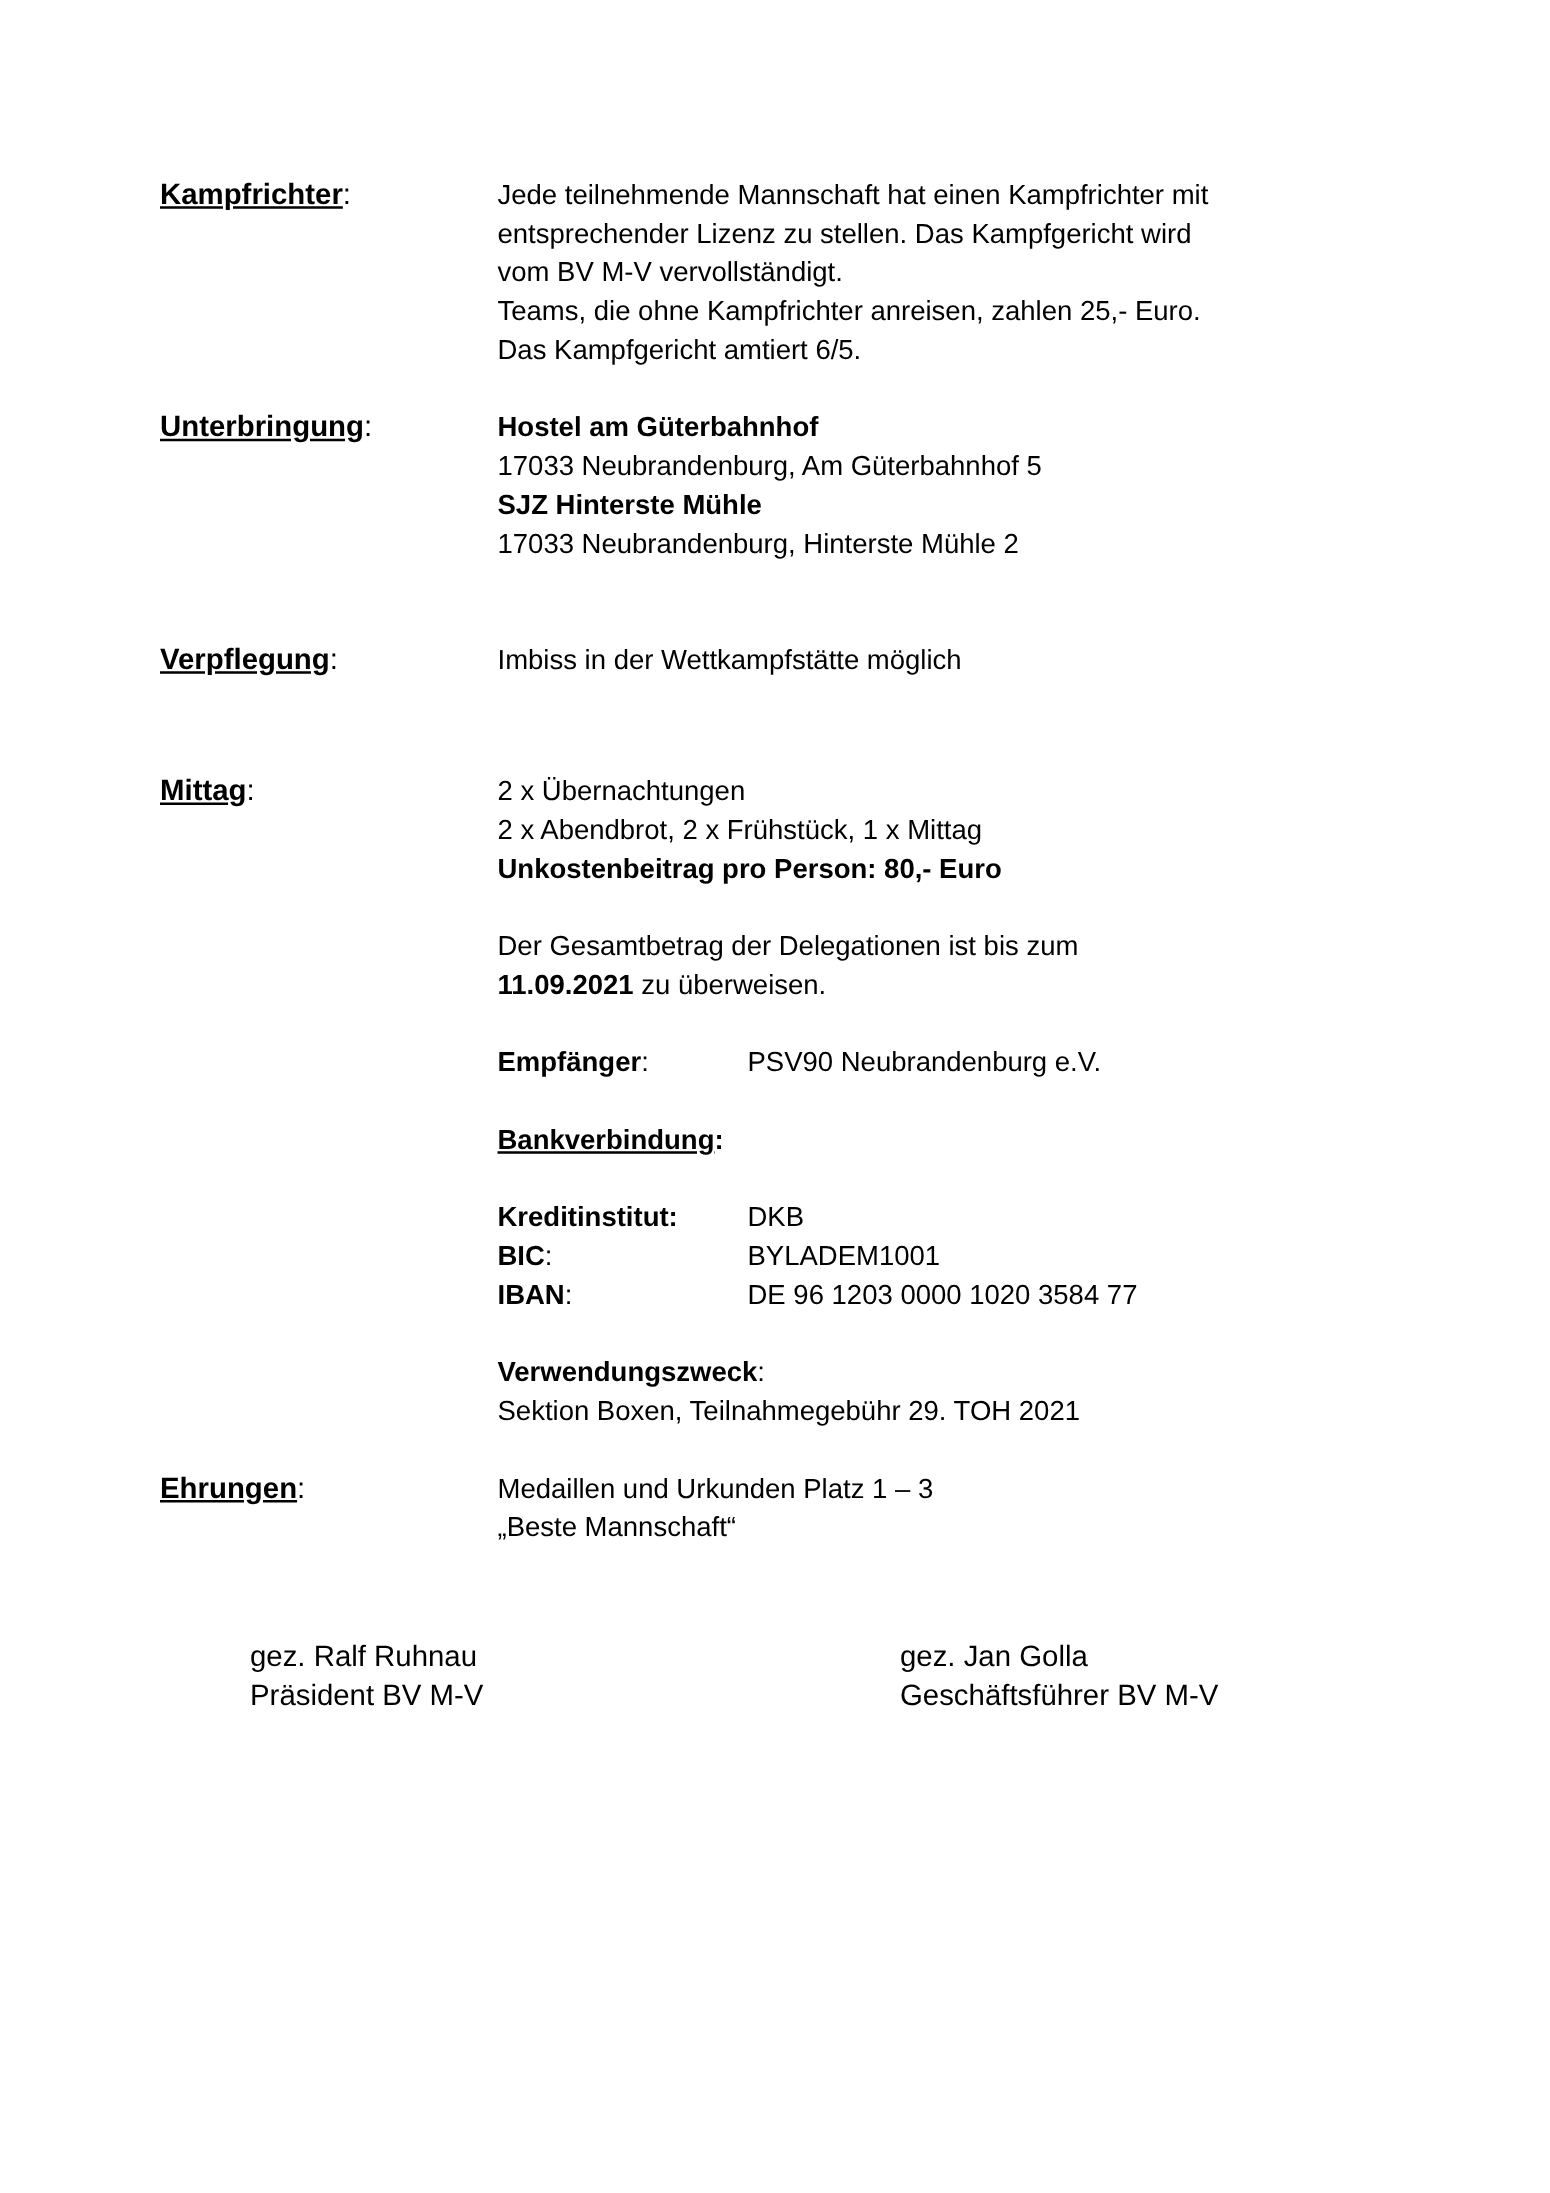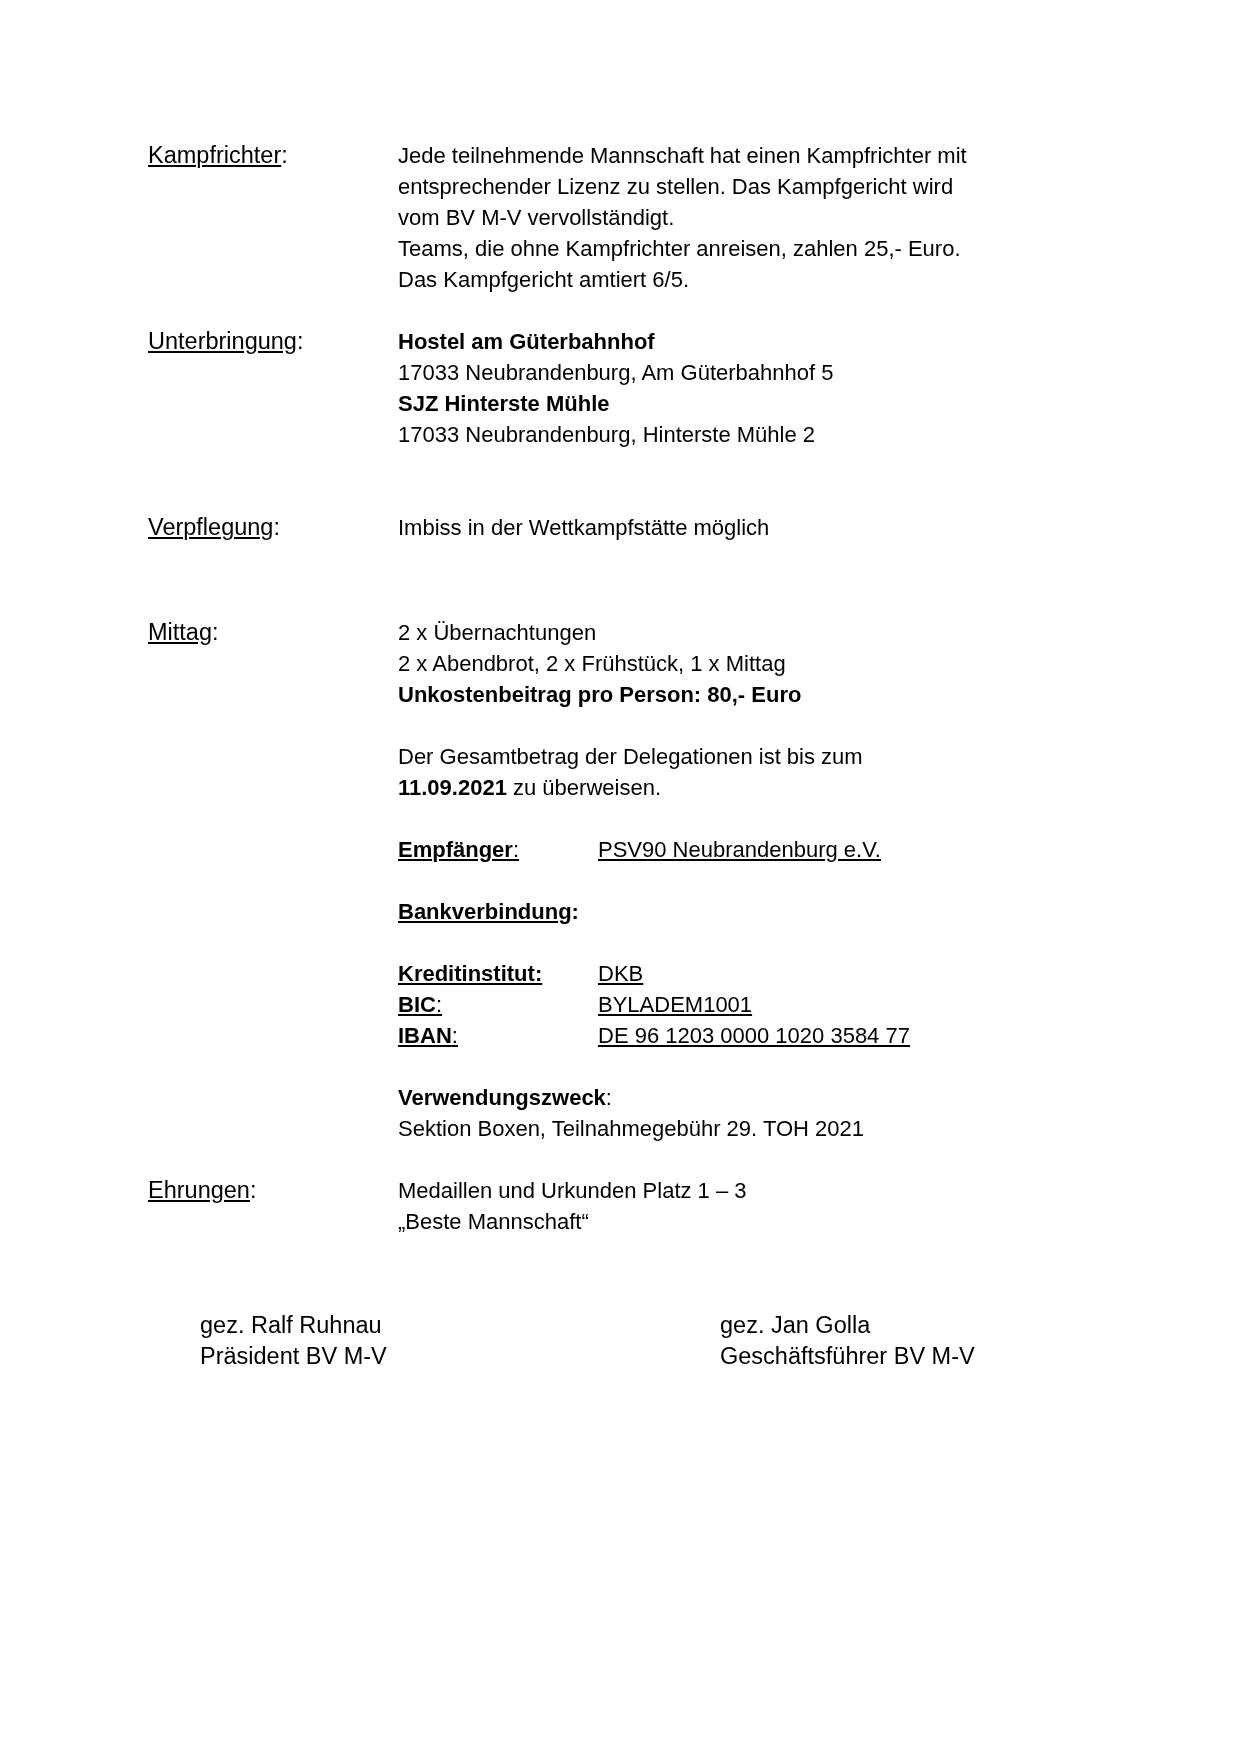--- a/index.html
+++ b/index.html
@@ -40,24 +40,23 @@
     flex: 0 0 270px;
     font-size: 23.5px;
     line-height: 31px;
   }
   .body-col {
     flex: 1 1 auto;
     font-size: 22px;
     line-height: 31px;
   }
   .label-term {
-    font-weight: normal;
+    font-weight: bold;
     text-decoration: underline;
     text-underline-offset: 2px;
-    margin-left: 20px;
   }
   .colon {
     font-weight: normal;
     text-decoration: none;
   }
   .line {
     white-space: pre-wrap;
   }
   .b {
     font-weight: bold;
@@ -68,21 +67,20 @@
     text-underline-offset: 2px;
   }
   .spacer-sm { height: 31px; }
   .spacer-lg { height: 62px; }
   .spacer-xl { height: 74px; }
 
   
   .subrow {
     display: flex;
     align-items: flex-end;
-    text-decoration: underline;
   }
   .sub-label {
     width: 200px;
     flex: 0 0 200px;
   }
   .sub-value {
     flex: 1 1 auto;
   }
 
   

